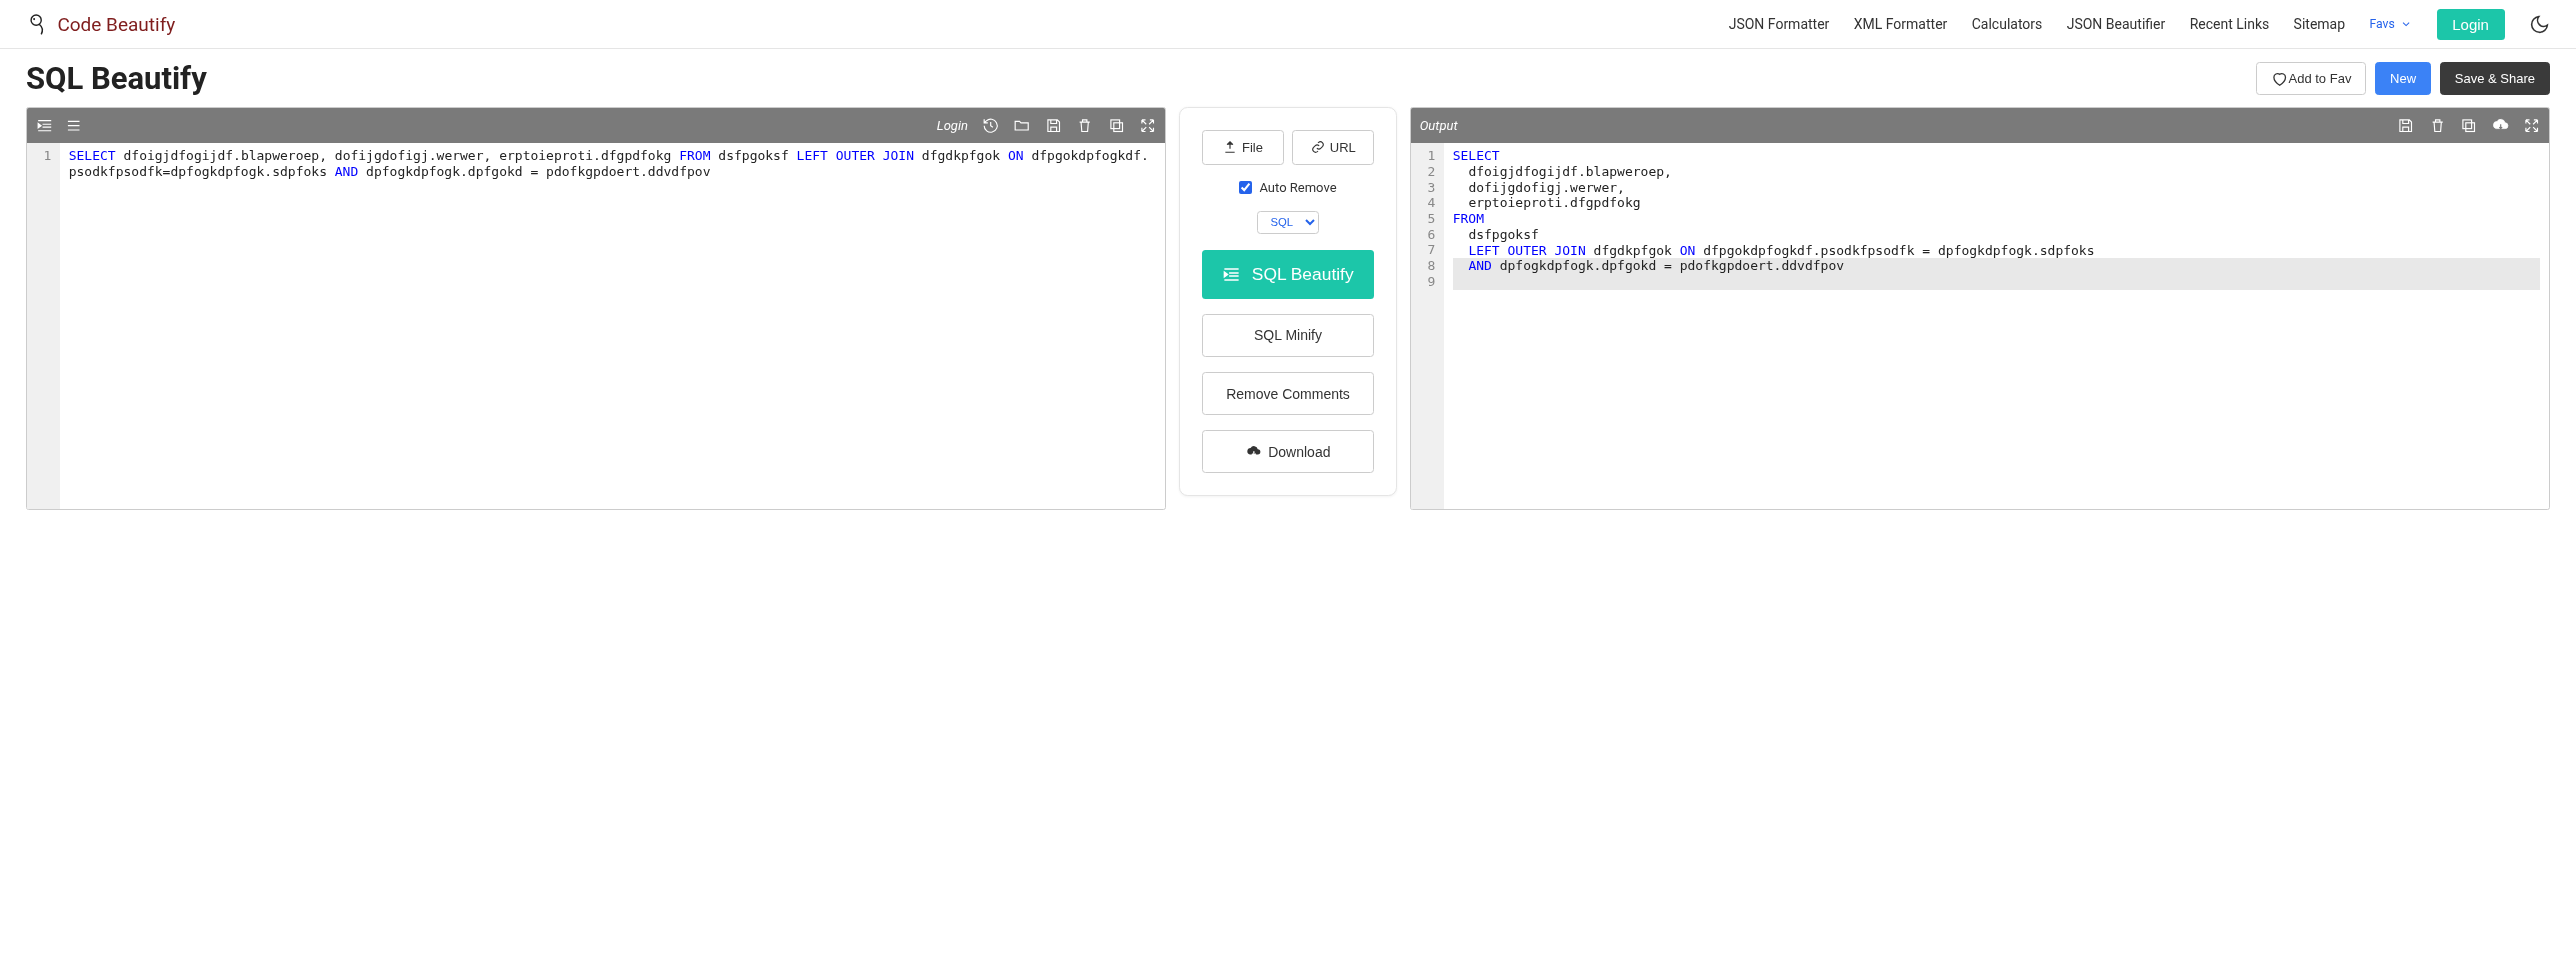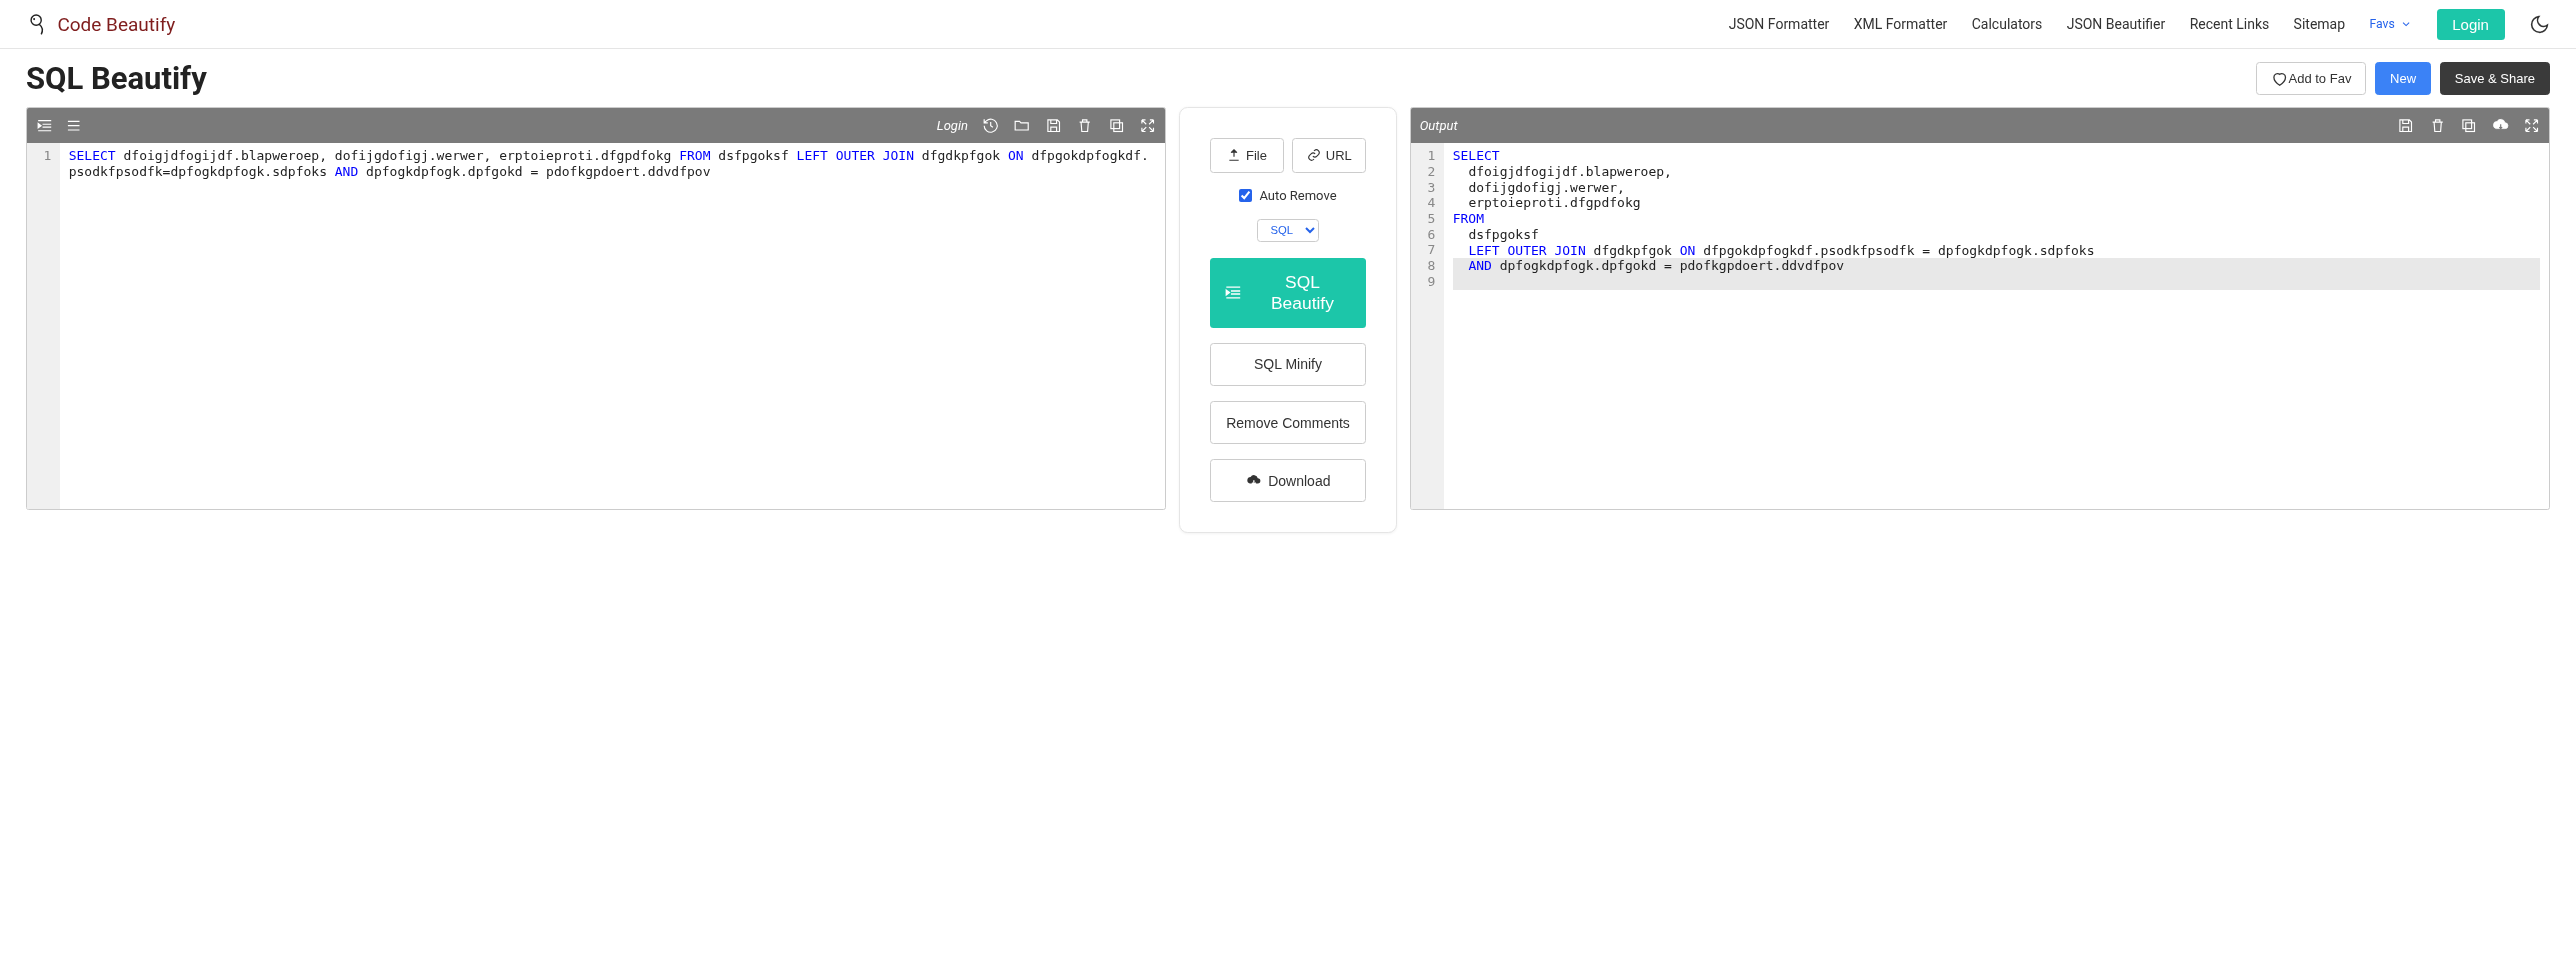--- a/index.html
+++ b/index.html
@@ -36,21 +36,21 @@
 .gutter { background: #f0f0f0; color: #888; padding: 5.2px 8.7px 5.2px 5.2px; text-align: right; user-select: none; min-width: 33px; }
 .gutter div { height: 15.7px; line-height: 15.7px; }
 .code { padding: 5.2px 8.7px; flex: 1; white-space: pre-wrap; word-break: break-all; line-height: 15.7px; }
 .code-line { min-height: 15.7px; }
 .kw { color: #0000ff; }
 .plain { color: #222; }
 .indent1 { padding-left: 15.7px; }
 .highlighted { background: #e8e8e8; }
 
 .center-col { width: 218px; display: flex; flex-direction: column; gap: 10.4px; }
-.center-card { background: #fff; border: 0.9px solid #e5e5e5; border-radius: 8.7px; padding: 30px; display: flex; flex-direction: column; gap: 15.7px; box-shadow: 0 0.9px 2.6px rgba(0,0,0,0.05); }
+.center-card { background: #fff; border: 0.9px solid #e5e5e5; border-radius: 8.7px; padding: 22px; display: flex; flex-direction: column; gap: 15.7px; box-shadow: 0 0.9px 2.6px rgba(0,0,0,0.05); }
 .file-url-row { display: flex; gap: 8.7px; }
 .small-btn { flex: 1; padding: 8.7px 7px; border: 0.9px solid #ccc; border-radius: 3.5px; background: #fff; cursor: pointer; display: flex; align-items: center; justify-content: center; gap: 5.2px; font-size: 13px; color: #333; }
 .auto-update { display: flex; align-items: center; justify-content: center; gap: 7px; font-size: 13px; color: #333; }
 .auto-update input { accent-color: #2563eb; width: 13px; height: 13px; }
 .lang-select { align-self: center; padding: 3.5px 8.7px; border: 0.9px solid #ccc; border-radius: 3.5px; font-size: 11.3px; color: #2563eb; background: #fff; cursor: pointer; }
 .big-green { background: #1cc6a9; color: #fff; padding: 14px; border: none; border-radius: 3.5px; font-size: 17.4px; font-weight: 500; cursor: pointer; display: flex; align-items: center; justify-content: center; gap: 10.4px; }
 .action-btn { padding: 12.2px; border: 0.9px solid #ccc; border-radius: 3.5px; background: #fff; font-size: 14px; color: #333; cursor: pointer; display: flex; align-items: center; justify-content: center; gap: 7px; }
 
 .heart { width: 17.4px; height: 17.4px; }
 .chev { width: 12.2px; height: 12.2px; }

